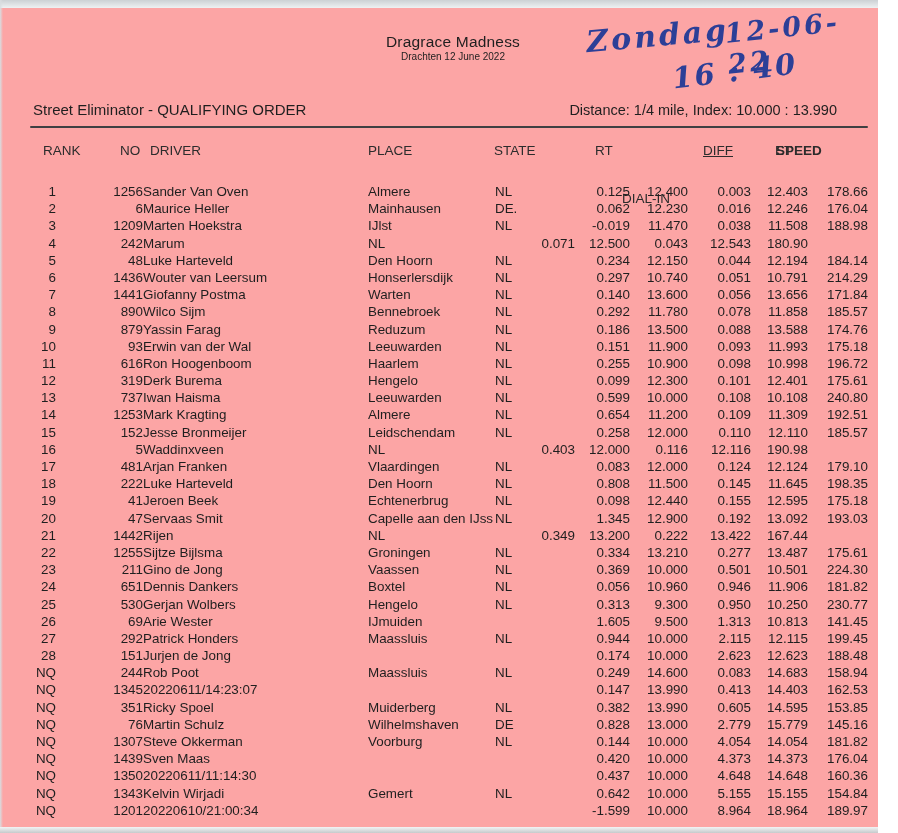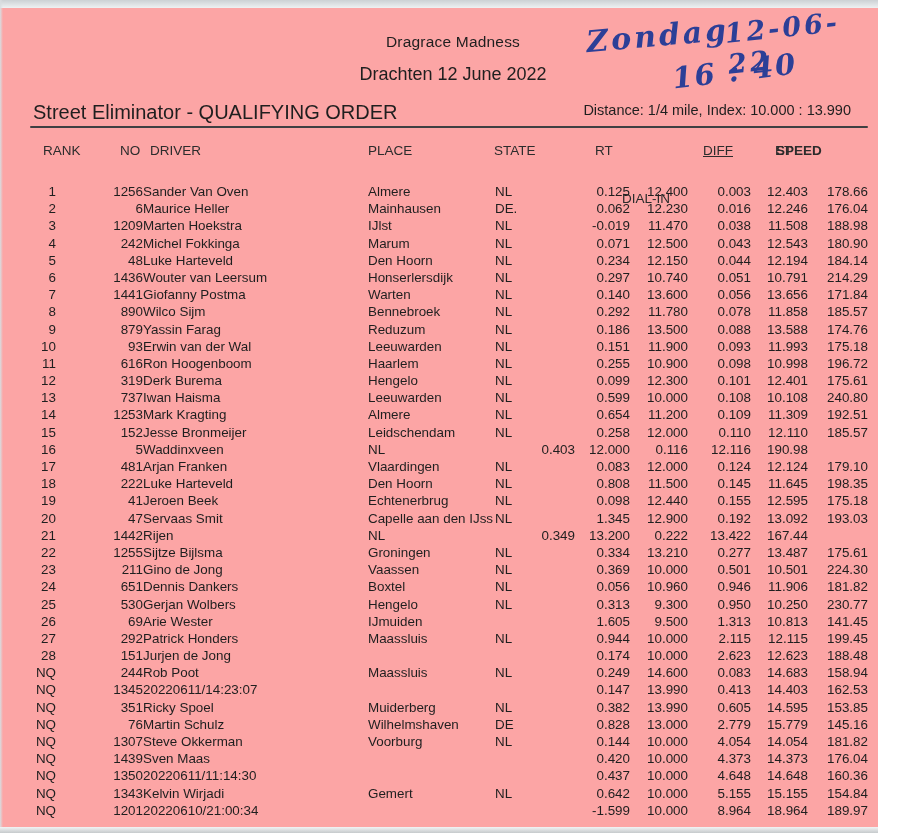--- a/index.html
+++ b/index.html
@@ -16,30 +16,30 @@
     background:linear-gradient(#ccd1d4,#eef1f2);}
   .scan-bottom{position:absolute;left:0;bottom:0;width:898px;height:6px;
     background:linear-gradient(#f2f4f5,#c6cacc);}
   .scan-left{position:absolute;left:0;top:0;width:3px;height:833px;
     background:linear-gradient(90deg,#d9dde0,rgba(255,255,255,0));}
   .scan-right{position:absolute;left:890px;top:0;width:2px;height:833px;
     background:#b6bbbe;}
 
   .title-block{position:absolute;left:300px;top:33px;width:306px;text-align:center;}
   .doc-title{font-size:15.5px;letter-spacing:.2px;}
-  .doc-subtitle{font-size:18px;margin-top:13px;}
+  .doc-subtitle{font-size:10px;}
 
   .hand{position:absolute;color:#2c3f97;
     font-family:"DejaVu Serif", serif;font-style:italic;font-weight:bold;}
   .hand-day{left:586px;top:18px;font-size:30px;letter-spacing:3px;transform:rotate(-5deg);}
   .hand-date{left:726px;top:10px;font-size:27px;letter-spacing:3px;transform:rotate(-6deg);}
   .hand-time{left:672px;top:54px;font-size:29px;letter-spacing:2px;transform:rotate(-7deg);}
 
-  .section-title{position:absolute;left:33px;top:101px;font-size:20px;}
-  .distance-info{position:absolute;right:27px;top:102px;font-size:14.5px;}
+  .section-title{position:absolute;left:33px;top:101px;font-size:15px;}
+  .distance-info{position:absolute;right:41px;top:102px;font-size:14.5px;}
 
   .rule{position:absolute;left:30px;top:126px;width:838px;height:2px;
     background:#3e4042;border-radius:1px;}
 
   .col-headers{position:absolute;left:0;top:143px;width:898px;height:17px;
     font-size:13.5px;color:#2c2c2c;}
   .col-headers span{position:absolute;white-space:nowrap;}
   .h-rank{left:43px;}
   .h-no{left:120px;}
   .h-driver{left:150px;}
@@ -129,21 +129,20 @@
         <div class="cell c-state">NL</div>
         <div class="cell c-rt">-0.019</div>
         <div class="cell c-dial_in">11.470</div>
         <div class="cell c-diff">0.038</div>
         <div class="cell c-et">11.508</div>
         <div class="cell c-speed">188.98</div>
       </div>
       <div class="row">
         <div class="cell c-rank">4</div>
         <div class="cell c-no">242</div>
-        <div class="cell c-driver">Michel Fokkinga</div>
         <div class="cell c-place">Marum</div>
         <div class="cell c-state">NL</div>
         <div class="cell c-rt">0.071</div>
         <div class="cell c-dial_in">12.500</div>
         <div class="cell c-diff">0.043</div>
         <div class="cell c-et">12.543</div>
         <div class="cell c-speed">180.90</div>
       </div>
       <div class="row">
         <div class="cell c-rank">5</div>

